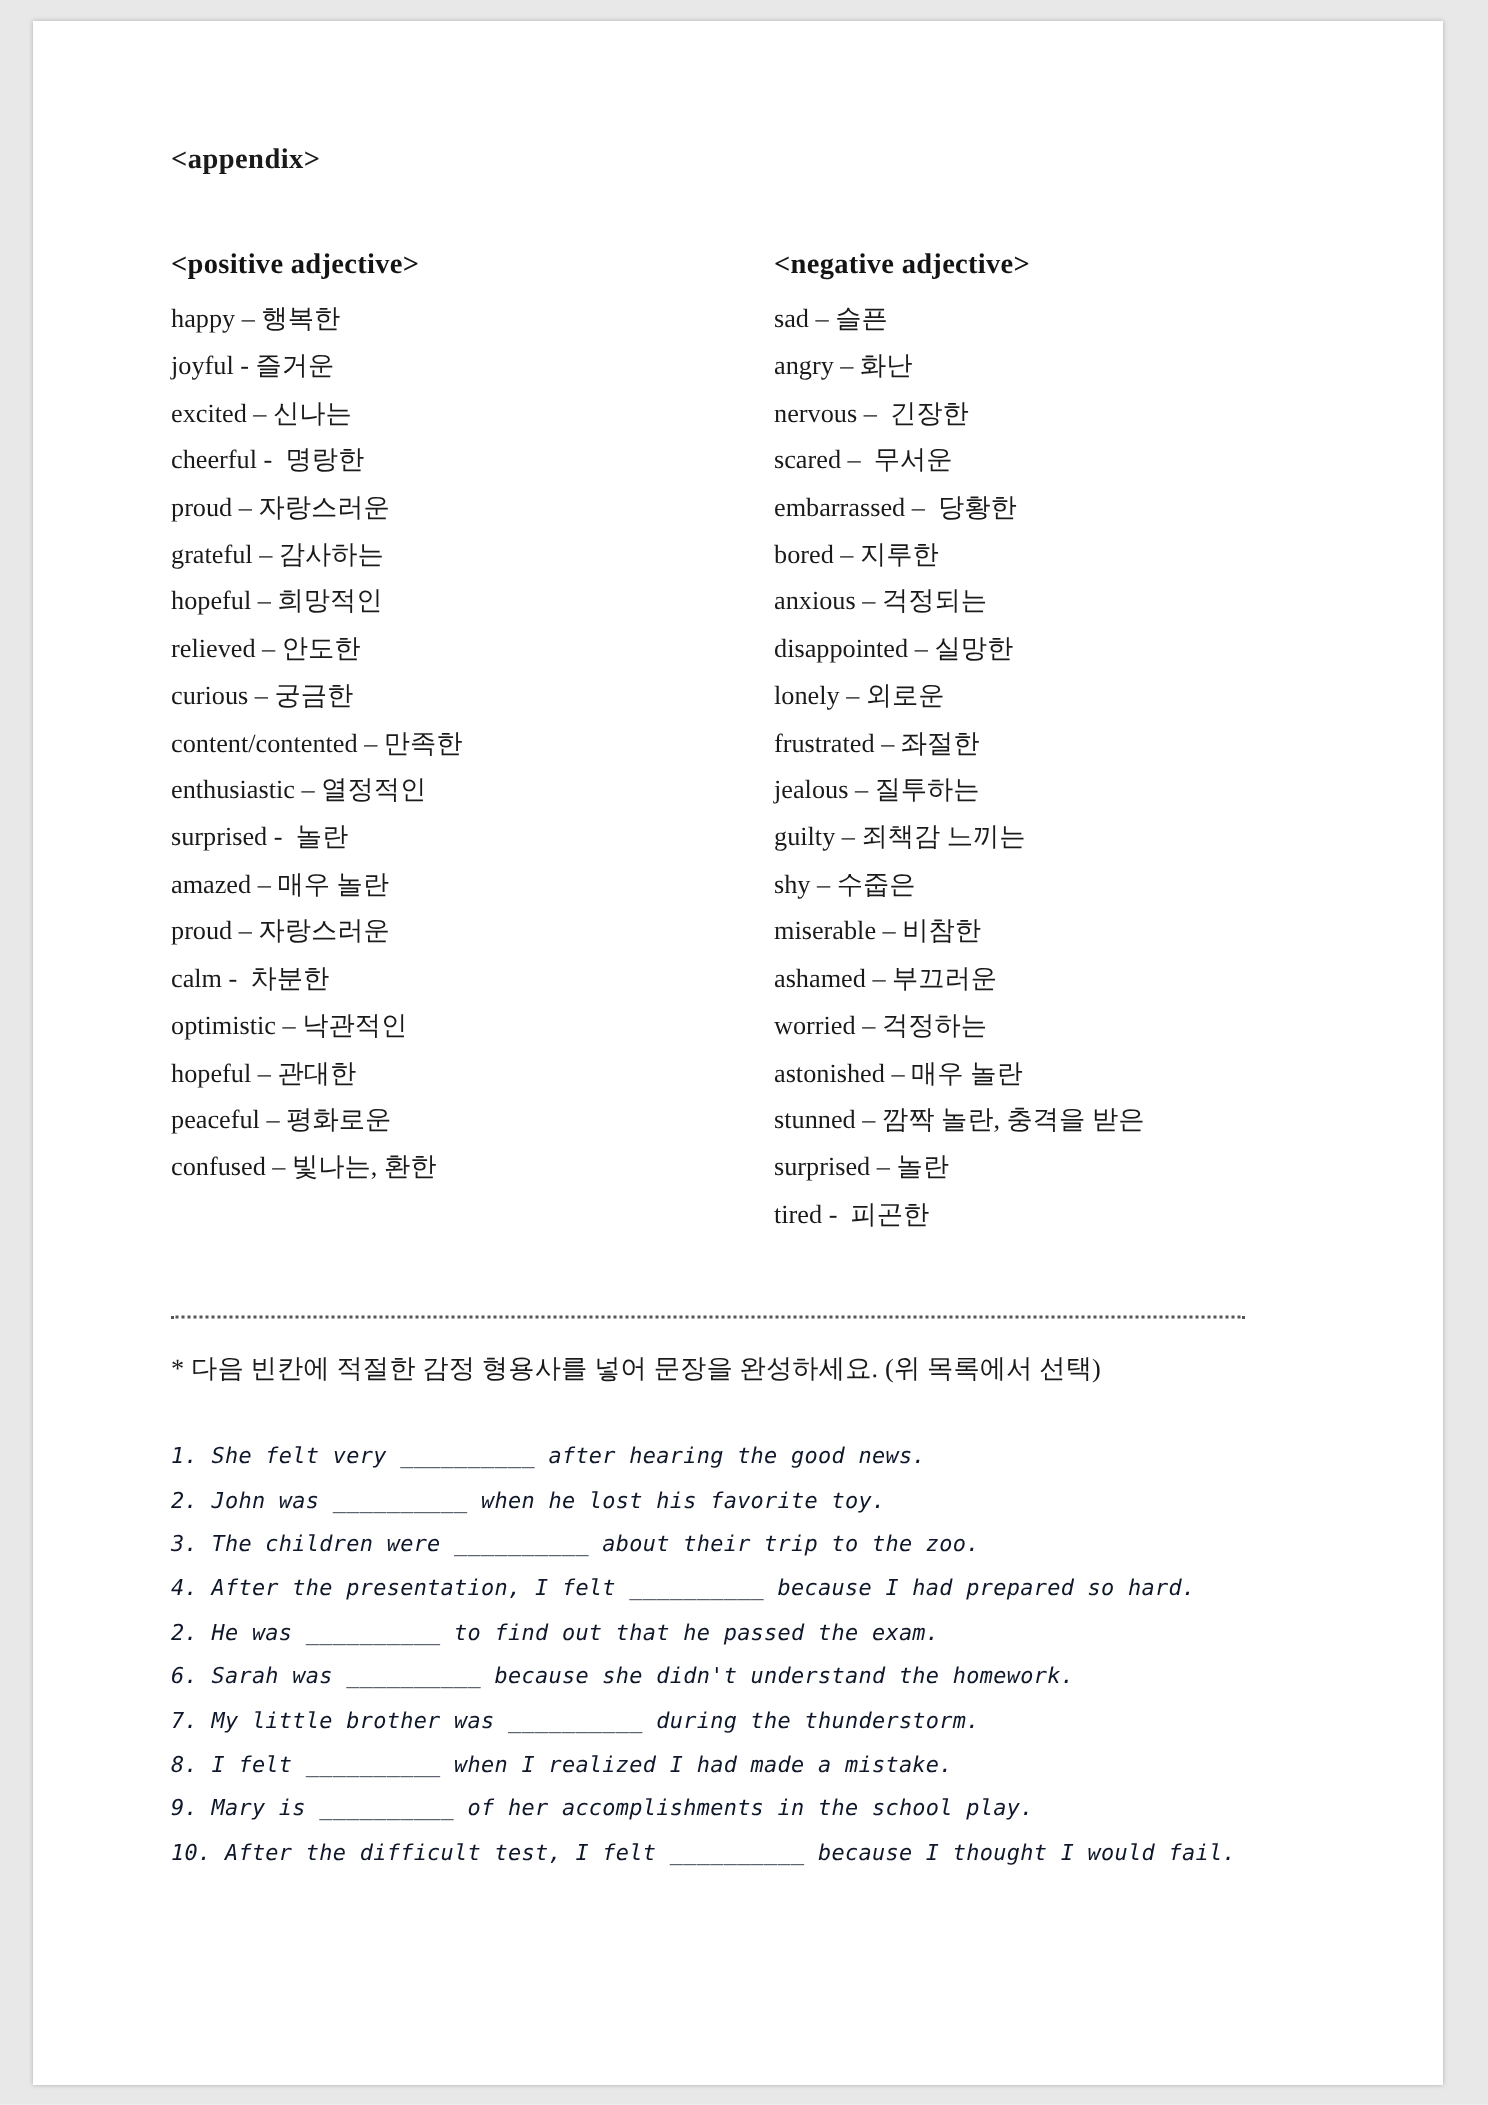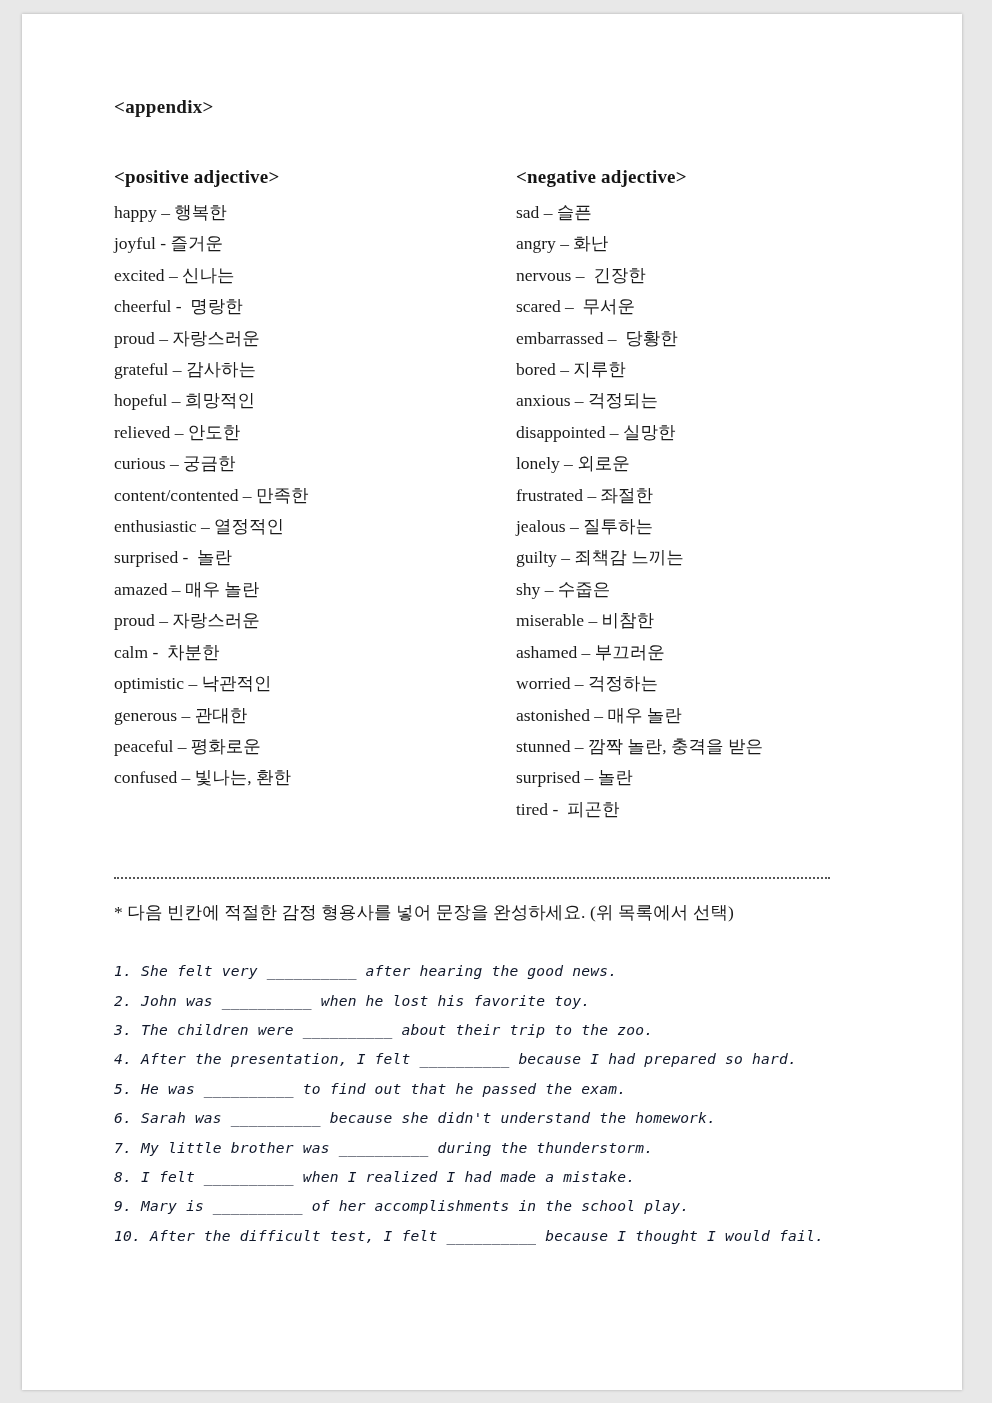--- a/index.html
+++ b/index.html
@@ -116,21 +116,21 @@
           <li>hopeful – 희망적인</li>
           <li>relieved – 안도한</li>
           <li>curious – 궁금한</li>
           <li>content/contented – 만족한</li>
           <li>enthusiastic – 열정적인</li>
           <li>surprised -  놀란</li>
           <li>amazed – 매우 놀란</li>
           <li>proud – 자랑스러운</li>
           <li>calm -  차분한</li>
           <li>optimistic – 낙관적인</li>
-          <li>generous – 관대한</li>
+          <li>hopeful – 관대한</li>
           <li>peaceful – 평화로운</li>
           <li>confused – 빛나는, 환한</li>
         </ul>
       </div>
 
       <div class="col">
         <div class="col-heading">&lt;negative adjective&gt;</div>
         <ul class="word-list">
           <li>sad – 슬픈</li>
           <li>angry – 화난</li>
@@ -159,21 +159,21 @@
 
     <div class="divider"></div>
 
     <div class="instruction">* 다음 빈칸에 적절한 감정 형용사를 넣어 문장을 완성하세요. (위 목록에서 선택)</div>
 
     <ul class="questions">
       <li>1. She felt very __________ after hearing the good news.</li>
       <li>2. John was __________ when he lost his favorite toy.</li>
       <li>3. The children were __________ about their trip to the zoo.</li>
       <li>4. After the presentation, I felt __________ because I had prepared so hard.</li>
-      <li>5. He was __________ to find out that he passed the exam.</li>
+      <li>2. He was __________ to find out that he passed the exam.</li>
       <li>6. Sarah was __________ because she didn't understand the homework.</li>
       <li>7. My little brother was __________ during the thunderstorm.</li>
       <li>8. I felt __________ when I realized I had made a mistake.</li>
       <li>9. Mary is __________ of her accomplishments in the school play.</li>
       <li>10. After the difficult test, I felt __________ because I thought I would fail.</li>
     </ul>
 
   </div>
 </div>
 

